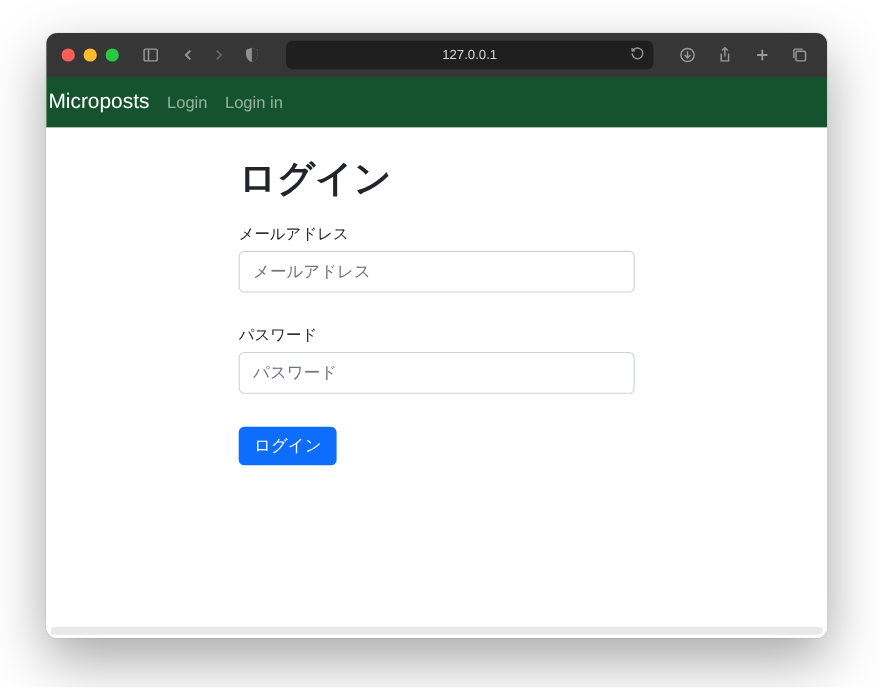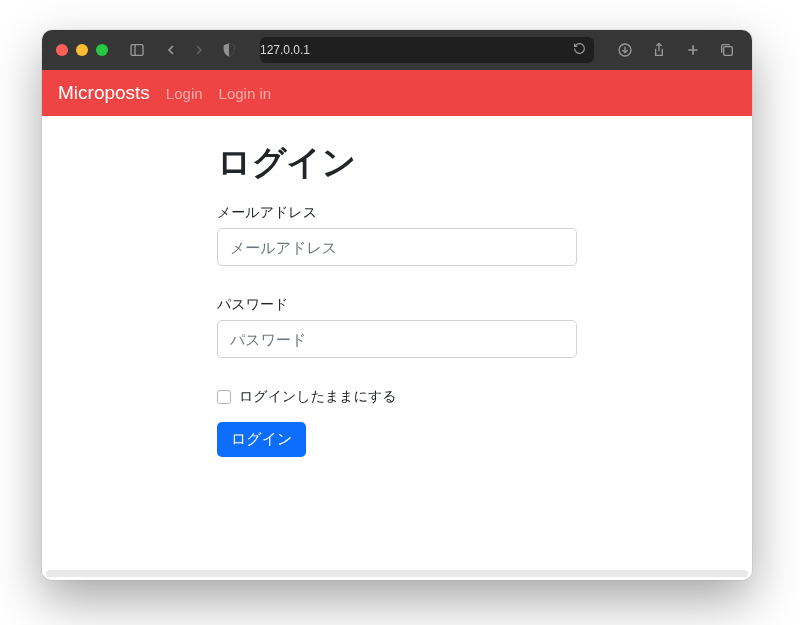--- a/index.html
+++ b/index.html
@@ -45,37 +45,38 @@
     .tool-btn svg { width: 16px; height: 16px; }
     .nav-arrows { display: flex; gap: 6px; margin-left: 4px; }
     .addr {
       flex: 1;
       margin: 0 12px;
       height: 26px;
       background: #1f1f1f;
       border-radius: 6px;
       display: flex;
       align-items: center;
+      justify-content: center;
       color: #d7d7d7;
       font-size: 12px;
       position: relative;
     }
     .addr .reload {
       position: absolute;
       right: 8px;
       color: #9a9a9a;
     }
     .right-tools { display: flex; gap: 12px; }
     
     .navbar {
       height: 46px;
-      background: #ef4444;
-      display: flex;
-      align-items: center;
-      padding: 0 16px;
+      background: #14532d;
+      display: flex;
+      align-items: center;
+      padding: 0 2px;
       gap: 16px;
     }
     .brand {
       color: #fff;
       font-size: 19px;
       font-weight: 500;
     }
     .nav-link {
       color: rgba(255,255,255,0.55);
       font-size: 15px;
@@ -234,23 +235,19 @@
       <div class="form-group">
         <label class="form-label">メールアドレス</label>
         <input class="form-control" type="text" placeholder="メールアドレス" style="">
       </div>
 
       <div class="form-group">
         <label class="form-label">パスワード</label>
         <input class="form-control" type="password" placeholder="パスワード" style="">
       </div>
 
-      <div class="form-check">
-        <input type="checkbox" style="">
-        <label class="form-check-label">ログインしたままにする</label>
-      </div>
 
       <button class="btn-primary">ログイン</button>
     </div>
   </div>
 
   <div class="scrollbar-bottom"></div>
 </div>
 
 </body></html>

